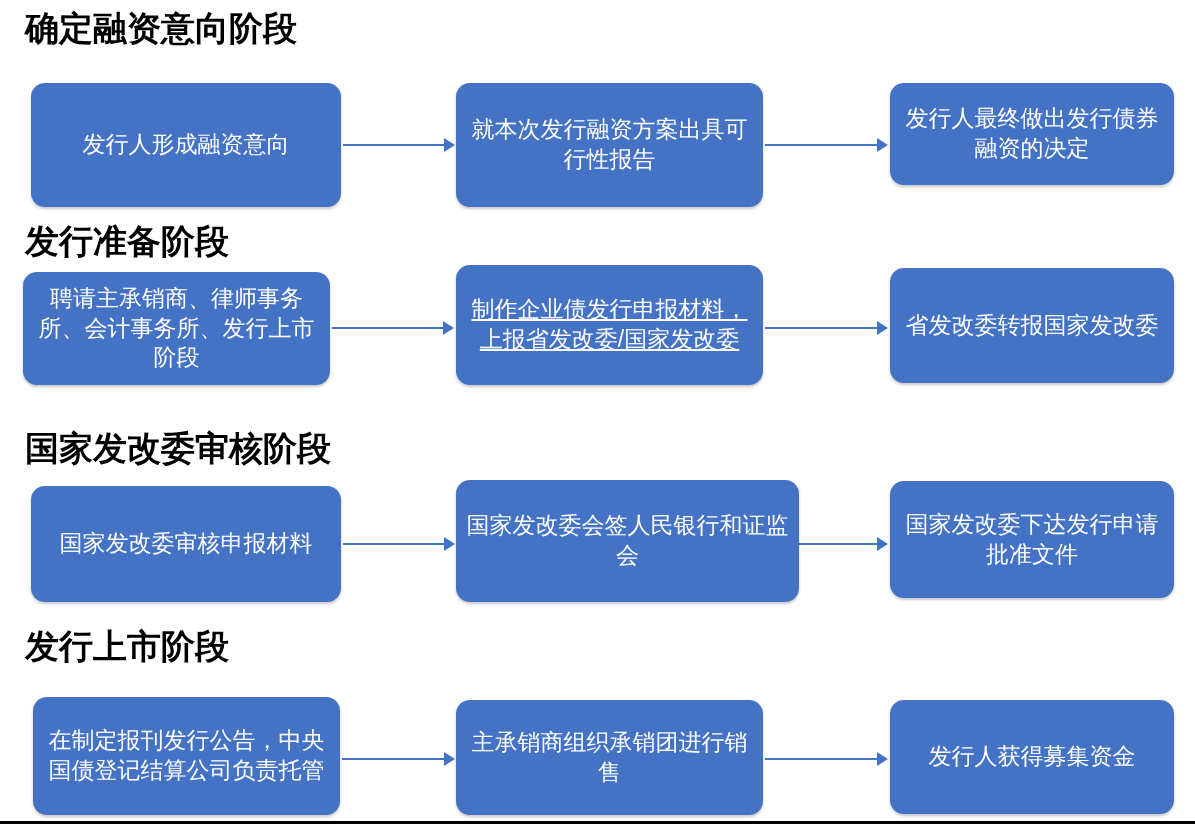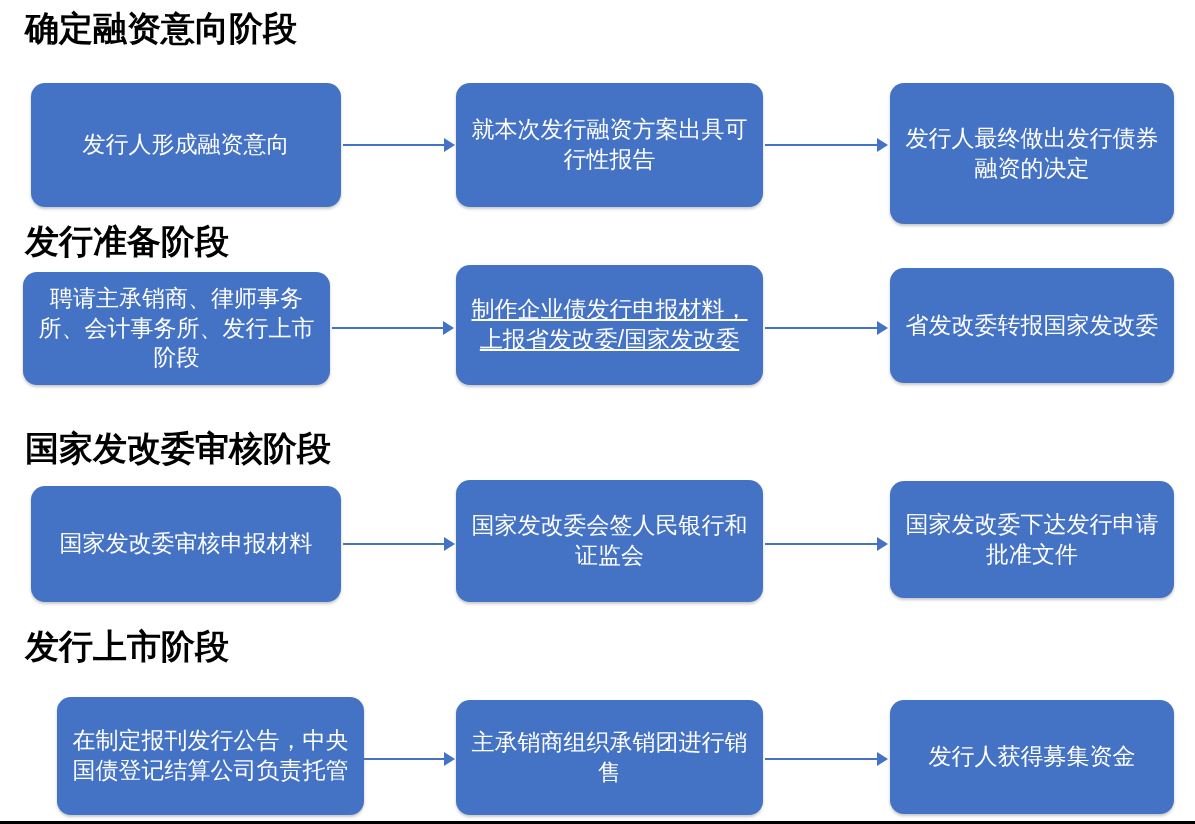--- a/index.html
+++ b/index.html
@@ -75,21 +75,21 @@
 
     <div class="node" style="left:456px;top:83px;width:307px;height:124px;font-size:23px;">
       <span>就本次发行融资方案出具可行性报告</span>
     </div>
 
     <div class="arrow" style="left:765px;top:138px;width:123px;">
       <div class="shaft" style="width:112px;"></div>
       <div class="head"></div>
     </div>
 
-    <div class="node" style="left:890px;top:83px;width:284px;height:141px;font-size:23px;">
+    <div class="node" style="left:890px;top:83px;width:284px;height:102px;font-size:23px;">
       <span>发行人最终做出发行债券融资的决定</span>
     </div>
   </div>
 
   <div class="section">
     <div class="sec-title" style="left:25px;top:219px;font-size:34px;">发行准备阶段</div>
 
     <div class="node" style="left:23px;top:272px;width:307px;height:113px;font-size:23px;">
       <span>聘请主承销商、律师事务所、会计事务所、发行上市阶段</span>
     </div>
@@ -118,38 +118,38 @@
 
     <div class="node" style="left:31px;top:486px;width:310px;height:116px;font-size:23px;">
       <span>国家发改委审核申报材料</span>
     </div>
 
     <div class="arrow" style="left:343px;top:537px;width:112px;">
       <div class="shaft" style="width:101px;"></div>
       <div class="head"></div>
     </div>
 
-    <div class="node" style="left:456px;top:480px;width:307px;height:122px;font-size:23px;">
+    <div class="node" style="left:456px;top:480px;width:343px;height:122px;font-size:23px;">
       <span>国家发改委会签人民银行和证监会</span>
     </div>
 
     <div class="arrow" style="left:765px;top:537px;width:123px;">
       <div class="shaft" style="width:112px;"></div>
       <div class="head"></div>
     </div>
 
     <div class="node" style="left:890px;top:481px;width:284px;height:117px;font-size:23px;">
       <span>国家发改委下达发行申请批准文件</span>
     </div>
   </div>
 
   <div class="section">
     <div class="sec-title" style="left:25px;top:624px;font-size:34px;">发行上市阶段</div>
 
-    <div class="node" style="left:33px;top:697px;width:307px;height:118px;font-size:23px;margin-left:24px;">
+    <div class="node" style="left:33px;top:697px;width:307px;height:118px;font-size:23px;">
       <span>在制定报刊发行公告，中央国债登记结算公司负责托管</span>
     </div>
 
     <div class="arrow" style="left:342px;top:752px;width:113px;">
       <div class="shaft" style="width:102px;"></div>
       <div class="head"></div>
     </div>
 
     <div class="node" style="left:456px;top:700px;width:307px;height:115px;font-size:23px;">
       <span>主承销商组织承销团进行销售</span>

